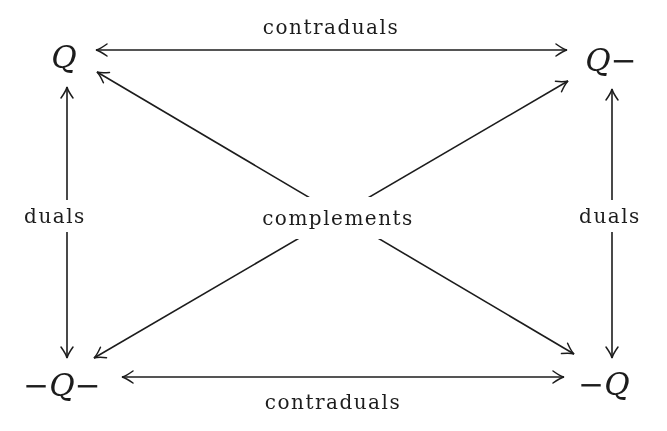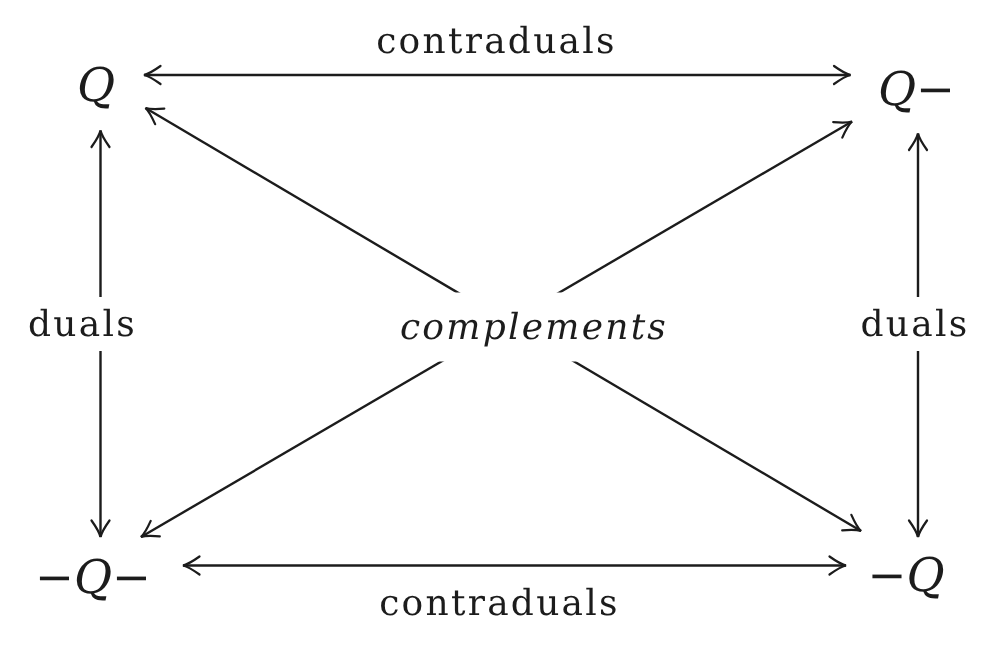--- a/index.html
+++ b/index.html
@@ -28,21 +28,21 @@
   }
   .lbl {
     position: absolute;
     transform: translate(-50%, -50%);
     background: #ffffff;
     white-space: nowrap;
     z-index: 2;
     text-align: center;
   }
   .edge-label {
-    font-size: 24px;
+    font-size: 20px;
     letter-spacing: 1.5px;
     padding: 4px 6px;
   }
   .edge-label.center-label {
     padding: 9px 12px;
   }
   .node-label {
     font-size: 31px;
     font-style: italic;
     padding: 2px 4px;
@@ -77,15 +77,15 @@
   <div class="lbl node-label" style="left:604px; top:384px;">−Q</div>
 
   <div class="lbl edge-label" style="left:331px; top:27px;">contraduals</div>
 
   <div class="lbl edge-label" style="left:333px; top:402px;">contraduals</div>
 
   <div class="lbl edge-label" style="left:55px; top:216px;">duals</div>
 
   <div class="lbl edge-label" style="left:610px; top:216px;">duals</div>
 
-  <div class="lbl edge-label center-label" style="left:356px; top:218px;font-style:italic;">complements</div>
+  <div class="lbl edge-label center-label" style="left:338px; top:218px;">complements</div>
 
 </div>
 
 </body></html>

